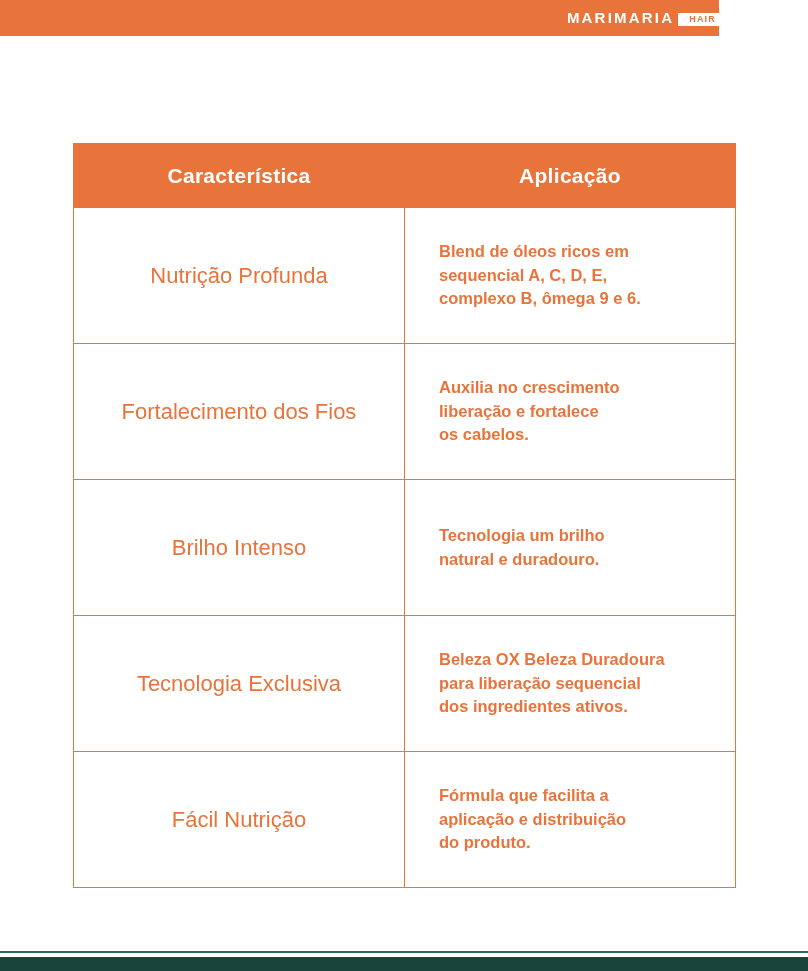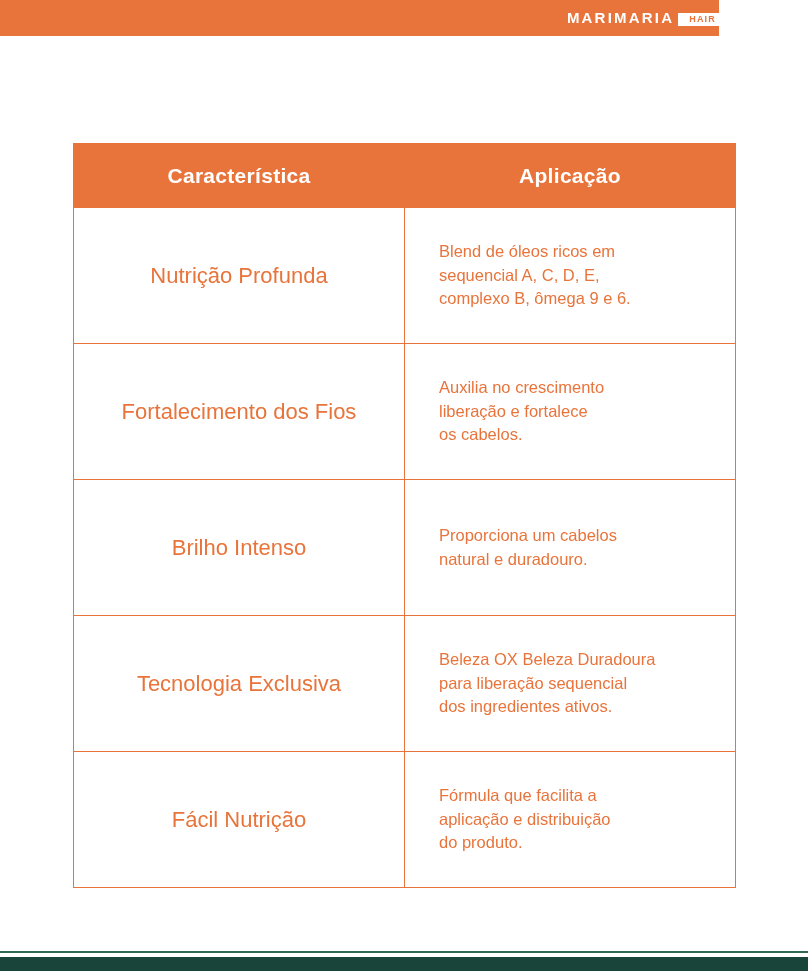--- a/index.html
+++ b/index.html
@@ -87,21 +87,21 @@
     color: #e8743b;
     font-size: 22px;
     font-weight: 400;
     text-align: center;
     padding: 18px 14px;
     height: 136px;
   }
   td.cell-benefit {
     color: #e8743b;
     font-size: 16.5px;
-    font-weight: 400;
+    font-weight: 700;
     text-align: left;
     padding: 18px 12px 18px 34px;
     height: 136px;
     line-height: 1.42;
   }
   td.cell-benefit .line {
     display: block;
     white-space: nowrap;
   }
 
@@ -158,21 +158,21 @@
         <td class="cell-feature">Fortalecimento dos Fios</td>
         <td class="cell-benefit">
           <span class="line">Auxilia no crescimento</span>
           <span class="line">liberação e fortalece</span>
           <span class="line">os cabelos.</span>
         </td>
       </tr>
       <tr>
         <td class="cell-feature">Brilho Intenso</td>
         <td class="cell-benefit">
-          <span class="line">Proporciona um cabelos</span>
+          <span class="line">Tecnologia um brilho</span>
           <span class="line">natural e duradouro.</span>
         </td>
       </tr>
       <tr>
         <td class="cell-feature">Tecnologia Exclusiva</td>
         <td class="cell-benefit">
           <span class="line">Beleza OX Beleza Duradoura</span>
           <span class="line">para liberação sequencial</span>
           <span class="line">dos ingredientes ativos.</span>
         </td>

